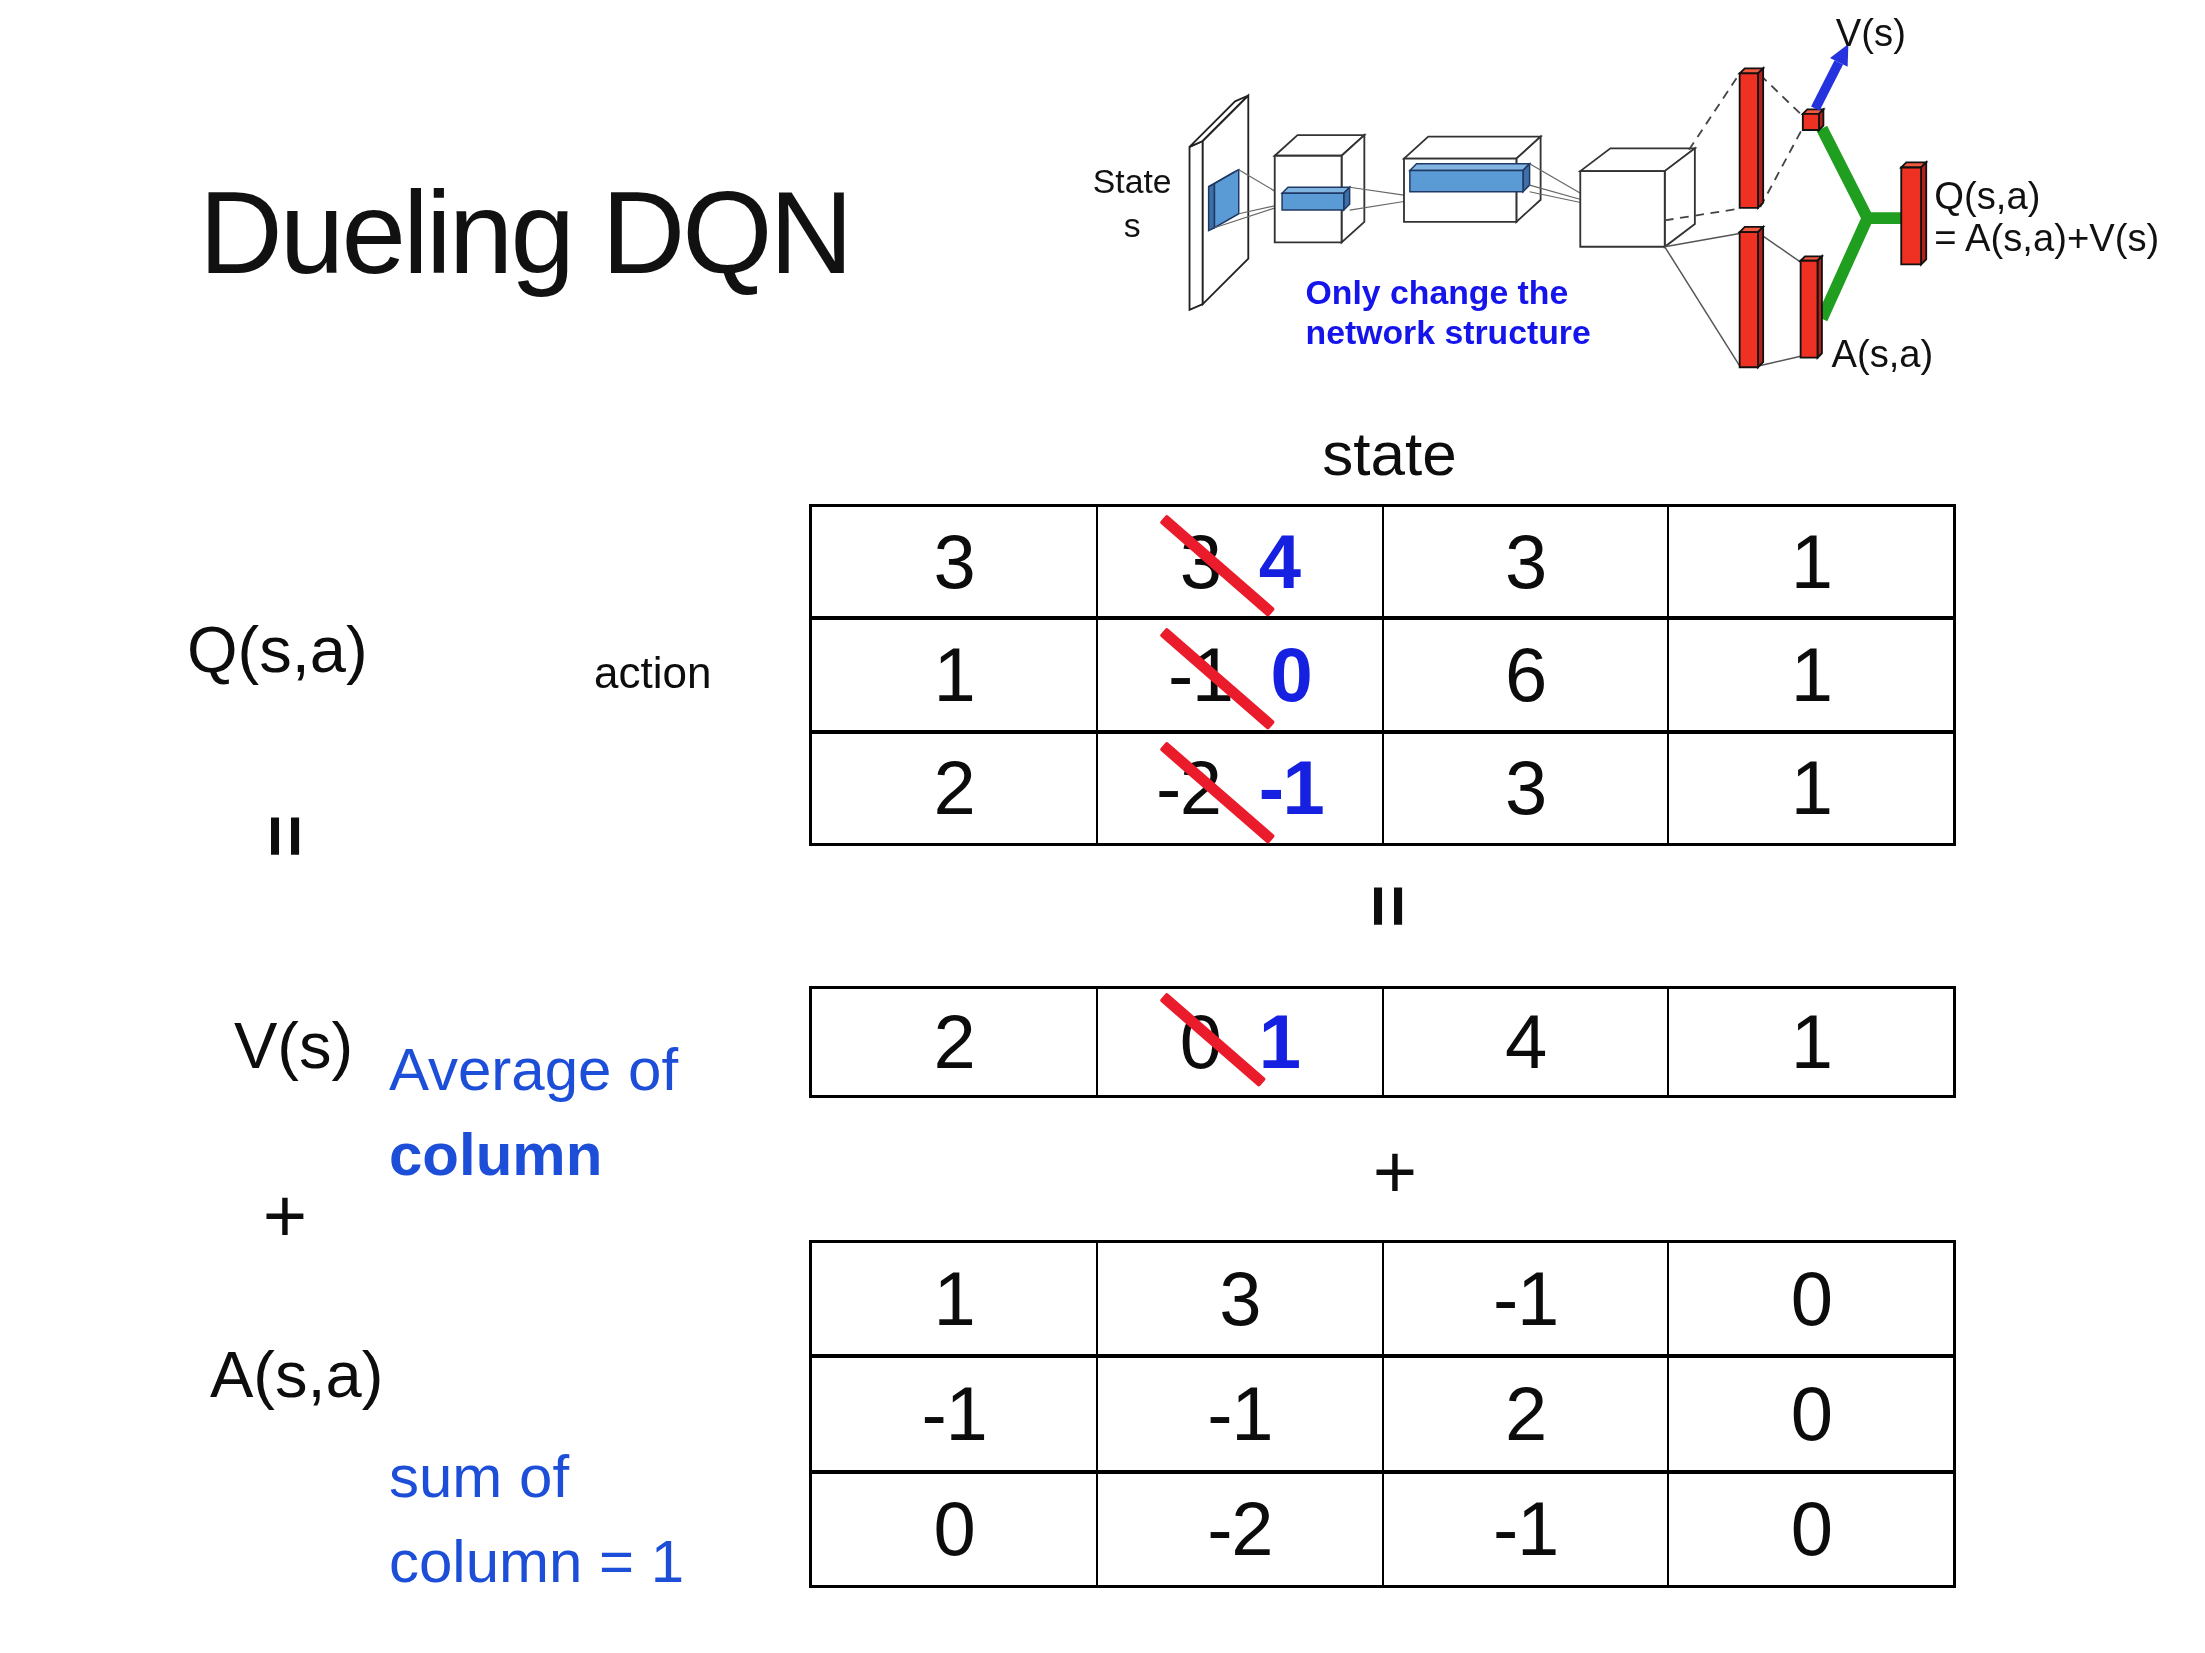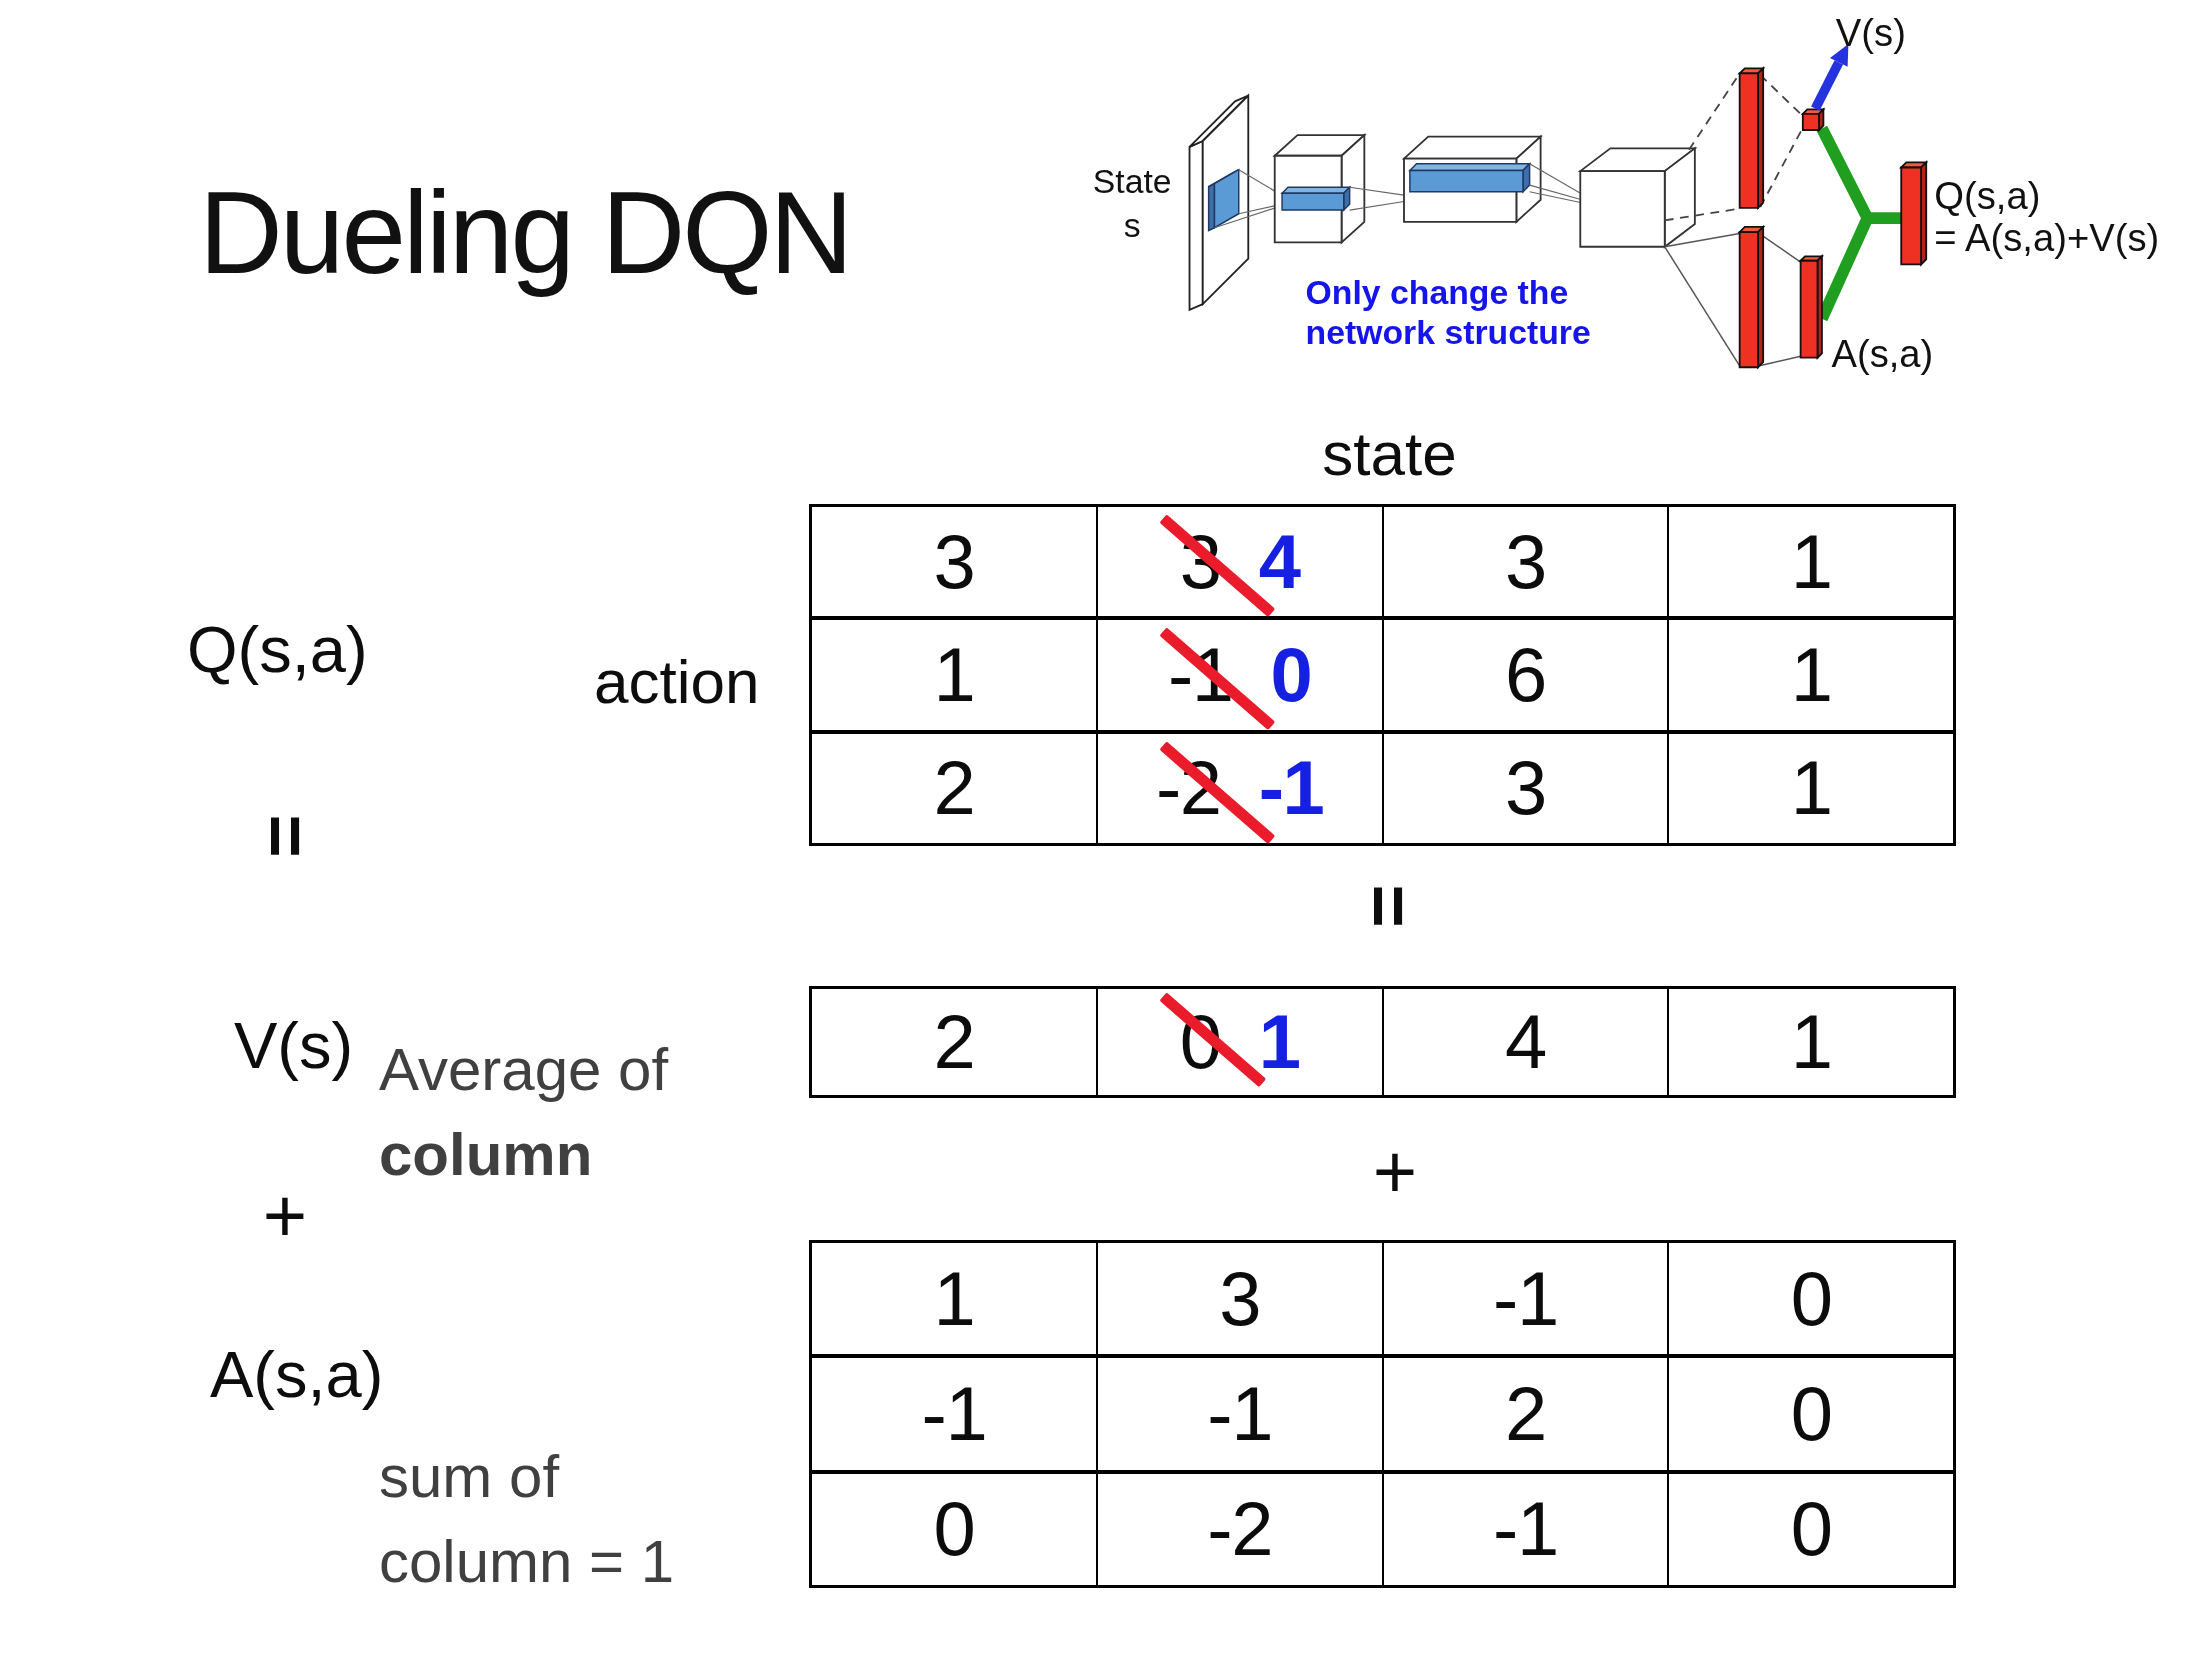--- a/index.html
+++ b/index.html
@@ -10,24 +10,24 @@
   .abs{position:absolute;}
   
   .title{
     left:184px;top:175px;font-size:116px;font-weight:300;letter-spacing:-2.9px;color:#111;
     white-space:nowrap;line-height:1;margin-left:15px;
   }
   
   .biglbl{font-size:65px;line-height:1;white-space:nowrap;color:#0d0d0d;}
   .state-header{left:1250px;top:423px;width:279px;text-align:center;font-size:62px;}
   .q-label{left:187px;top:617px;}
-  .action-label{left:594px;top:651px;font-size:62px;}
+  .action-label{left:594px;top:651px;font-size:44px;}
   .v-label{left:234px;top:1013px;}
   .a-label{left:210px;top:1342px;}
-  .bluenote{font-size:60px;line-height:1;color:#404040;white-space:nowrap;}
+  .bluenote{font-size:60px;line-height:1;color:#1d4ed8;white-space:nowrap;margin-left:10px;}
   .avg1{left:379px;top:1040px;}
   .avg2{left:379px;top:1125px;font-weight:bold;}
   .sum1{left:379px;top:1447px;}
   .sum2{left:379px;top:1532px;}
   
   .op{display:flex;align-items:center;justify-content:center;line-height:1;color:#0d0d0d;}
   .eq{width:88px;height:88px;font-size:74px;font-weight:600;}
   .eq > span{display:inline-block;transform:rotate(90deg);}
   .eq-left{left:241px;top:792px;}
   .eq-center{left:1344px;top:862px;}

